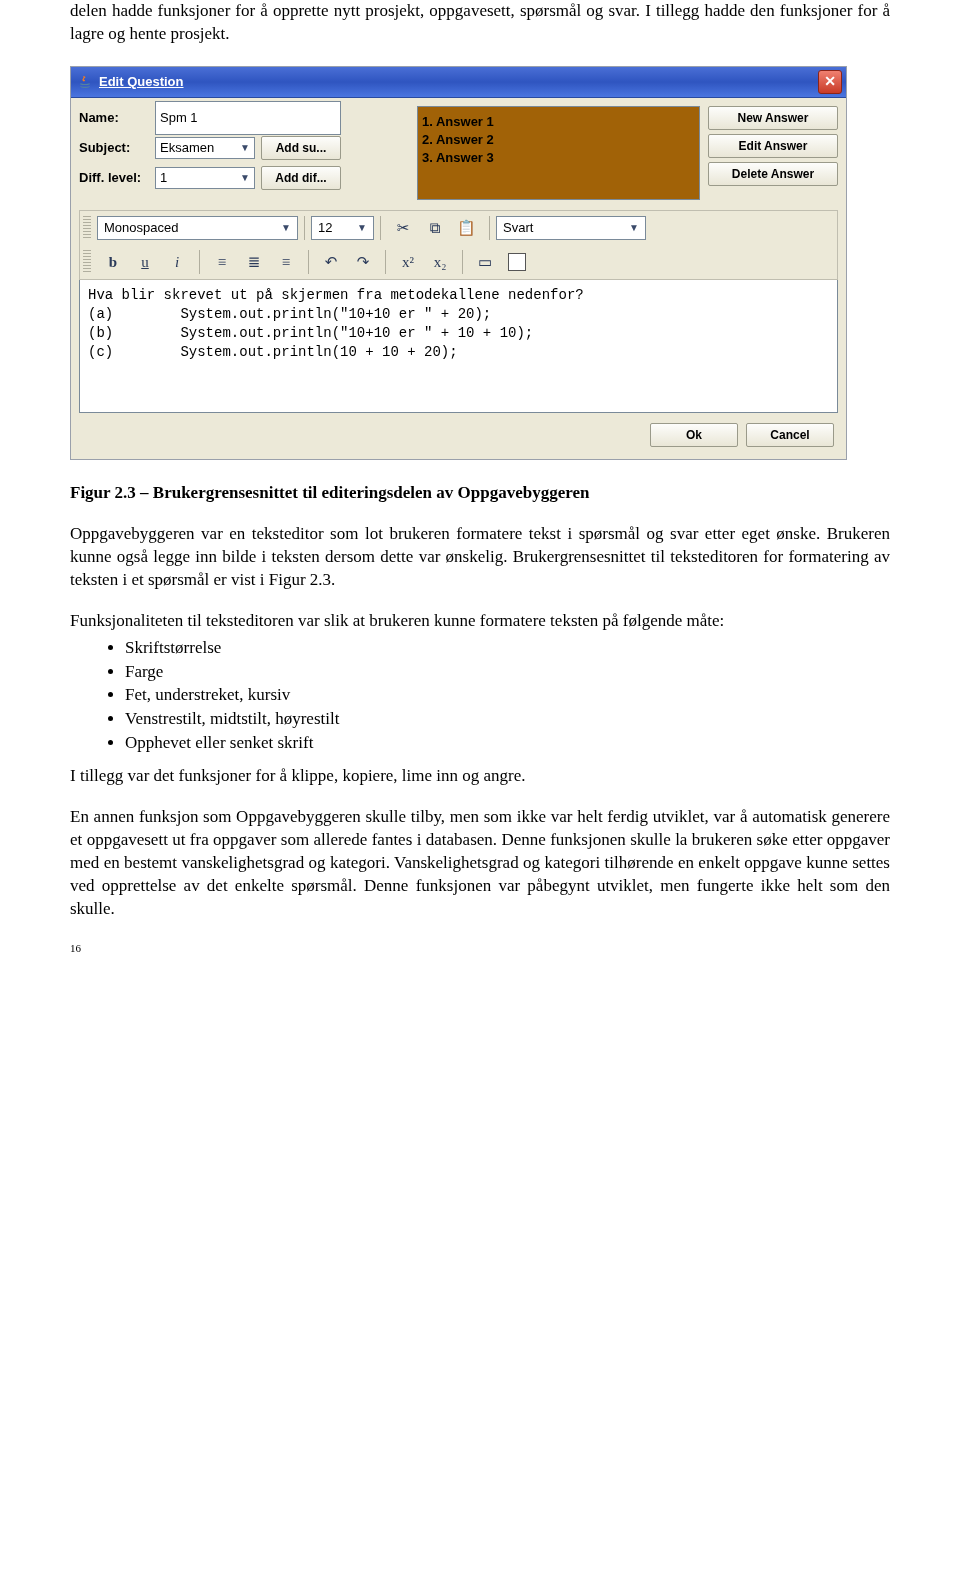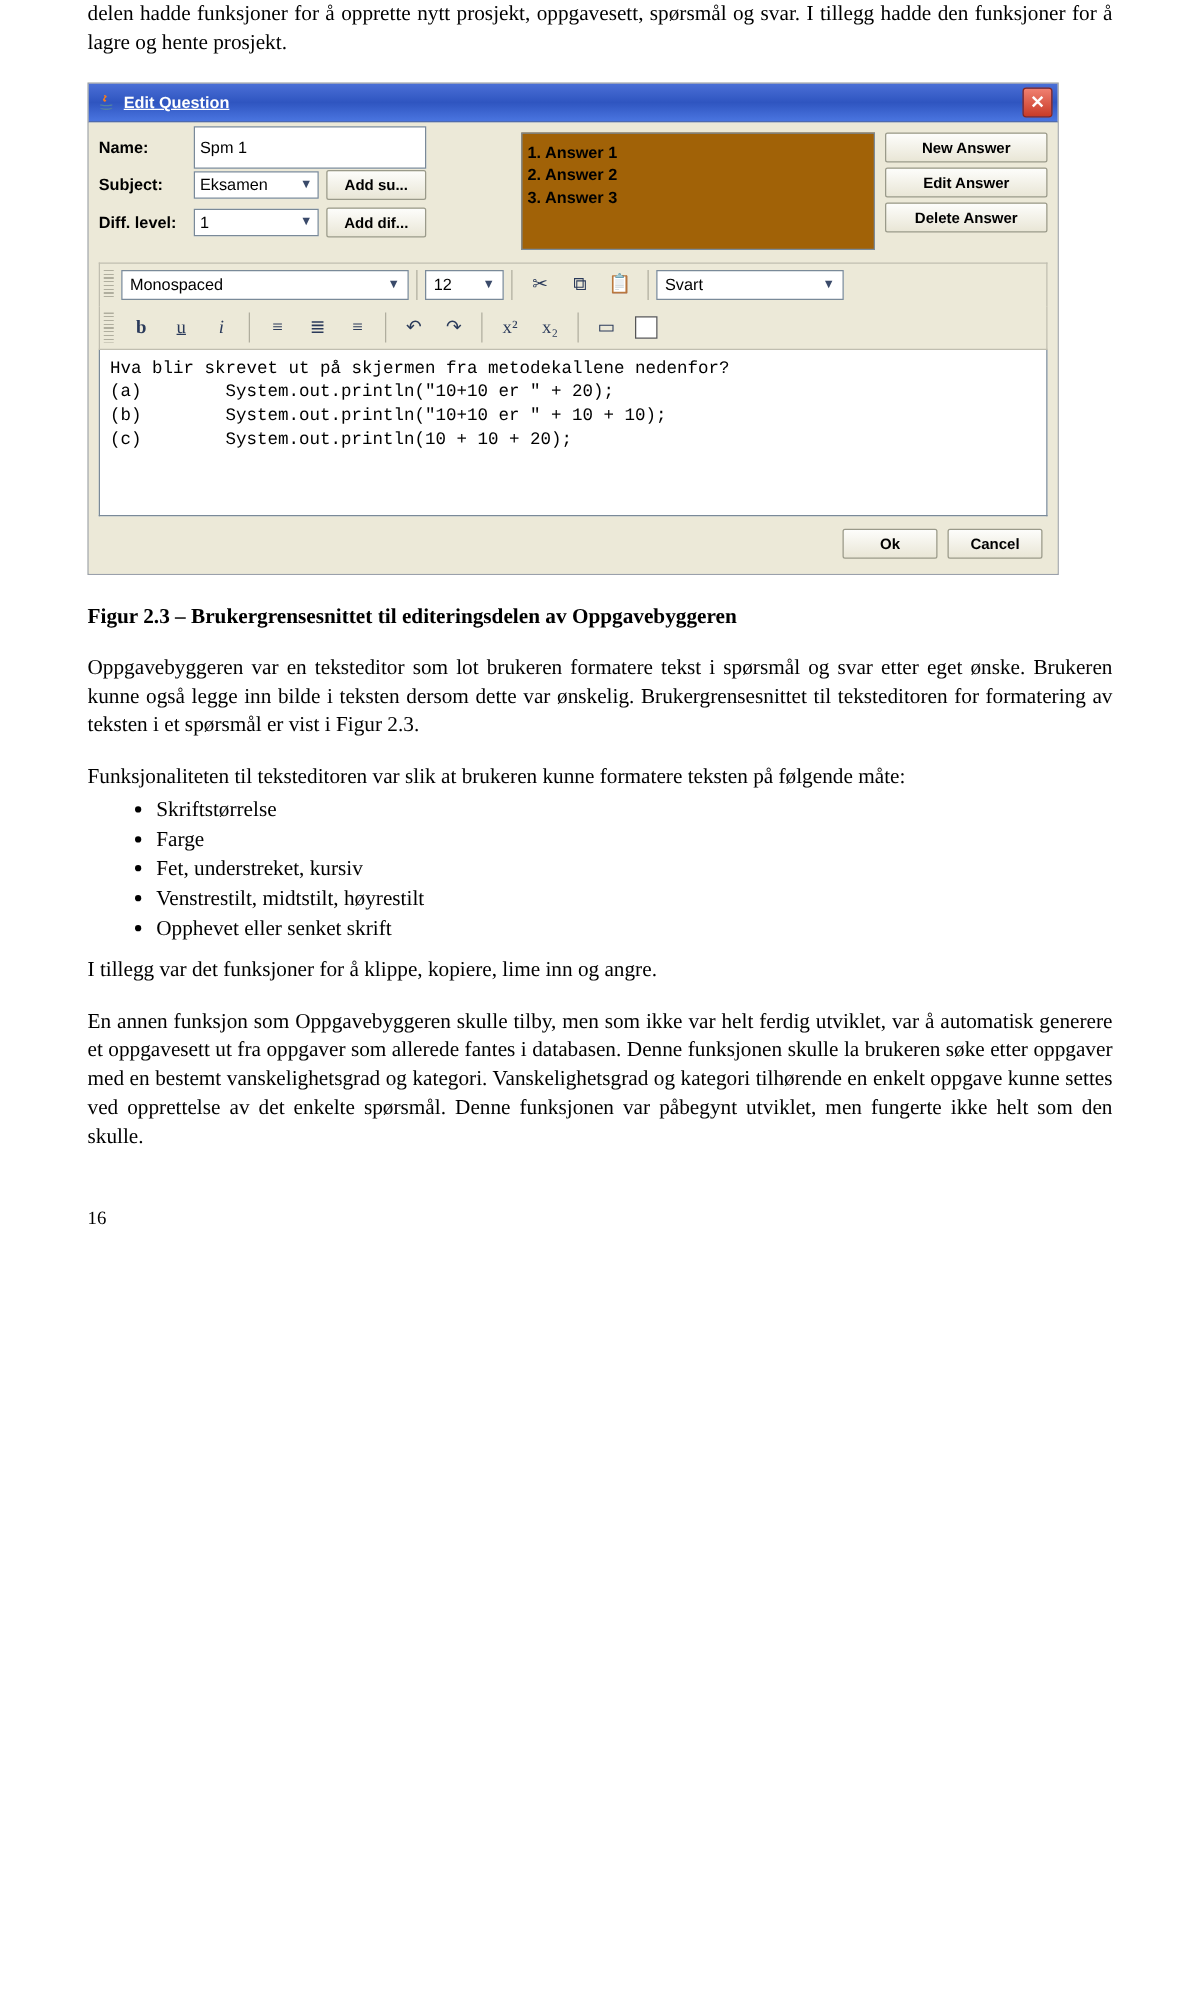--- a/index.html
+++ b/index.html
@@ -25,22 +25,22 @@
   }
   ul.bullets {
     margin: 0 0 10px 0;
     padding-left: 55px;
   }
   ul.bullets li {
     list-style-type: disc;
     margin: 1px 0;
   }
   .page-num {
-    font-size: 15px;
-    margin-top: 44px;
+    font-size: 11px;
+    margin-top: 20px;
   }
 
   
   .swing-window {
     width: 775px;
     margin: 20px 0 10px 0;
     border: 1px solid #9aa0ab;
     font-family: Tahoma, Arial, sans-serif;
     font-size: 13px;
     background: #ece9d8;
@@ -192,21 +192,21 @@
     white-space: pre;
     line-height: 1.35;
     overflow: hidden;
   }
   .bottom-btns {
     display: flex;
     justify-content: flex-end;
     gap: 8px;
     padding: 10px 4px 4px 4px;
   }
-  .bottom-btns .swing-btn { width: 76px; }
+  .bottom-btns .swing-btn { width: 88px; }
 </style>
 </head>
 <body>
 
 <div class="page">
 
   <p class="body-text">delen hadde funksjoner for å opprette nytt prosjekt, oppgavesett, spørsmål og svar. I tillegg hadde den funksjoner for å lagre og hente prosjekt.</p>
 
   <div class="swing-window">
     <div class="titlebar">
@@ -257,21 +257,21 @@
         </div>
         <div class="right-col">
           <div class="swing-btn answer-btn">New Answer</div>
           <div class="swing-btn answer-btn">Edit Answer</div>
           <div class="swing-btn answer-btn">Delete Answer</div>
         </div>
       </div>
 
       <div class="toolbar">
         <div class="grip"></div>
-        <div class="tb-combo" style="width:230px">
+        <div class="tb-combo" style="width:201px">
           <span>Monospaced</span>
           <span class="chev">▼</span>
         </div>
         <div class="tb-sep"></div>
         <div class="tb-combo" style="width:63px">
           <span>12</span>
           <span class="chev">▼</span>
         </div>
         <div class="tb-sep"></div>
         <div class="tb-btn">

